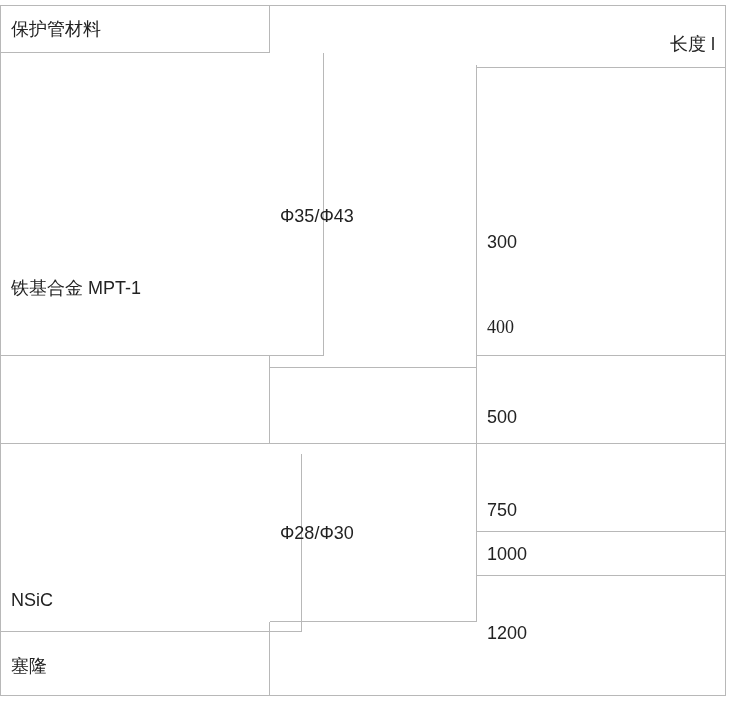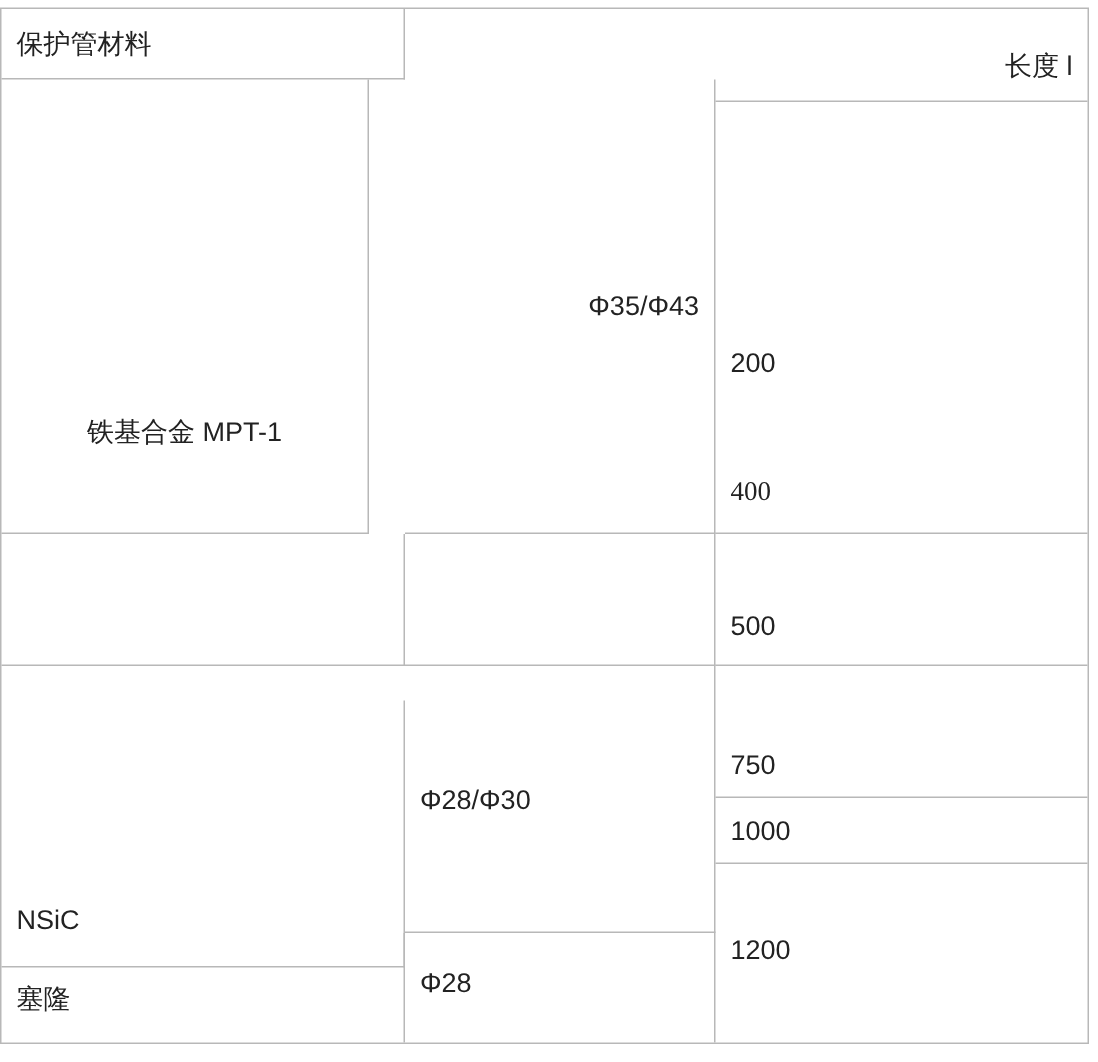--- a/index.html
+++ b/index.html
@@ -61,54 +61,51 @@
 
     <div class="cell b-right b-bottom va-mid" style="left:0; top:0; width:269px; height:47px;">
       <span class="txt">保护管材料</span>
     </div>
 
 
     <div class="cell b-bottom va-mid" style="left:476px; top:15px; width:248px; height:47px;justify-content:flex-end;">
       <span class="txt">长度 l</span>
     </div>
 
-    <div class="cell b-right b-bottom va-bottom" style="left:0; top:47px; width:245px; height:303px; padding-bottom:58px;justify-content:center;">
+    <div class="cell b-right b-bottom va-bottom" style="left:0; top:47px; width:323px; height:303px; padding-bottom:58px;">
       <span class="txt">铁基合金 MPT-1</span>
     </div>
 
     <div class="cell b-right b-bottom va-mid" style="left:0; top:350px; width:269px; height:88px;">
       <span class="txt"></span>
     </div>
 
-    <div class="cell b-right b-bottom va-bottom" style="left:0; top:461px; width:269px; height:178px; padding-bottom:22px;">
+    <div class="cell b-right b-bottom va-bottom" style="left:0; top:448px; width:301px; height:178px; padding-bottom:22px;">
       <span class="txt">NSiC</span>
     </div>
 
     <div class="cell b-right va-bottom" style="left:0; top:616px; width:269px; height:73px; padding-bottom:20px;">
       <span class="txt">塞隆</span>
     </div>
 
-    <div class="cell b-right b-bottom va-mid" style="left:269px; top:47px; width:207px; height:303px;justify-content:flex-end;">
+    <div class="cell b-right b-bottom va-mid" style="left:269px; top:59px; width:207px; height:303px;">
       <span class="txt">Φ35/Φ43</span>
     </div>
 
     <div class="cell b-right b-bottom" style="left:269px; top:350px; width:207px; height:88px;"></div>
 
     <div class="cell b-right b-bottom va-mid" style="left:269px; top:438px; width:207px; height:178px;">
       <span class="txt">Φ28/Φ30</span>
     </div>
 
-    <div class="cell b-right va-top" style="left:269px; top:616px; width:207px; height:73px; padding-top:24px;">
-      <span class="txt">Φ28</span>
-    </div>
 
     <div class="cell va-top" style="left:476px; top:47px; width:248px; height:170px;"></div>
 
     <div class="cell va-top" style="left:476px; top:217px; width:248px; height:66px; padding-top:10px;">
-      <span class="txt">200</span>
+      <span class="txt">300</span>
     </div>
 
     <div class="cell b-bottom va-top" style="left:476px; top:283px; width:248px; height:67px; padding-top:29px;font-family:Liberation Serif, serif;">
       <span class="txt">400</span>
     </div>
 
     <div class="cell b-bottom va-top" style="left:476px; top:350px; width:248px; height:88px; padding-top:52px;">
       <span class="txt">500</span>
     </div>
 

